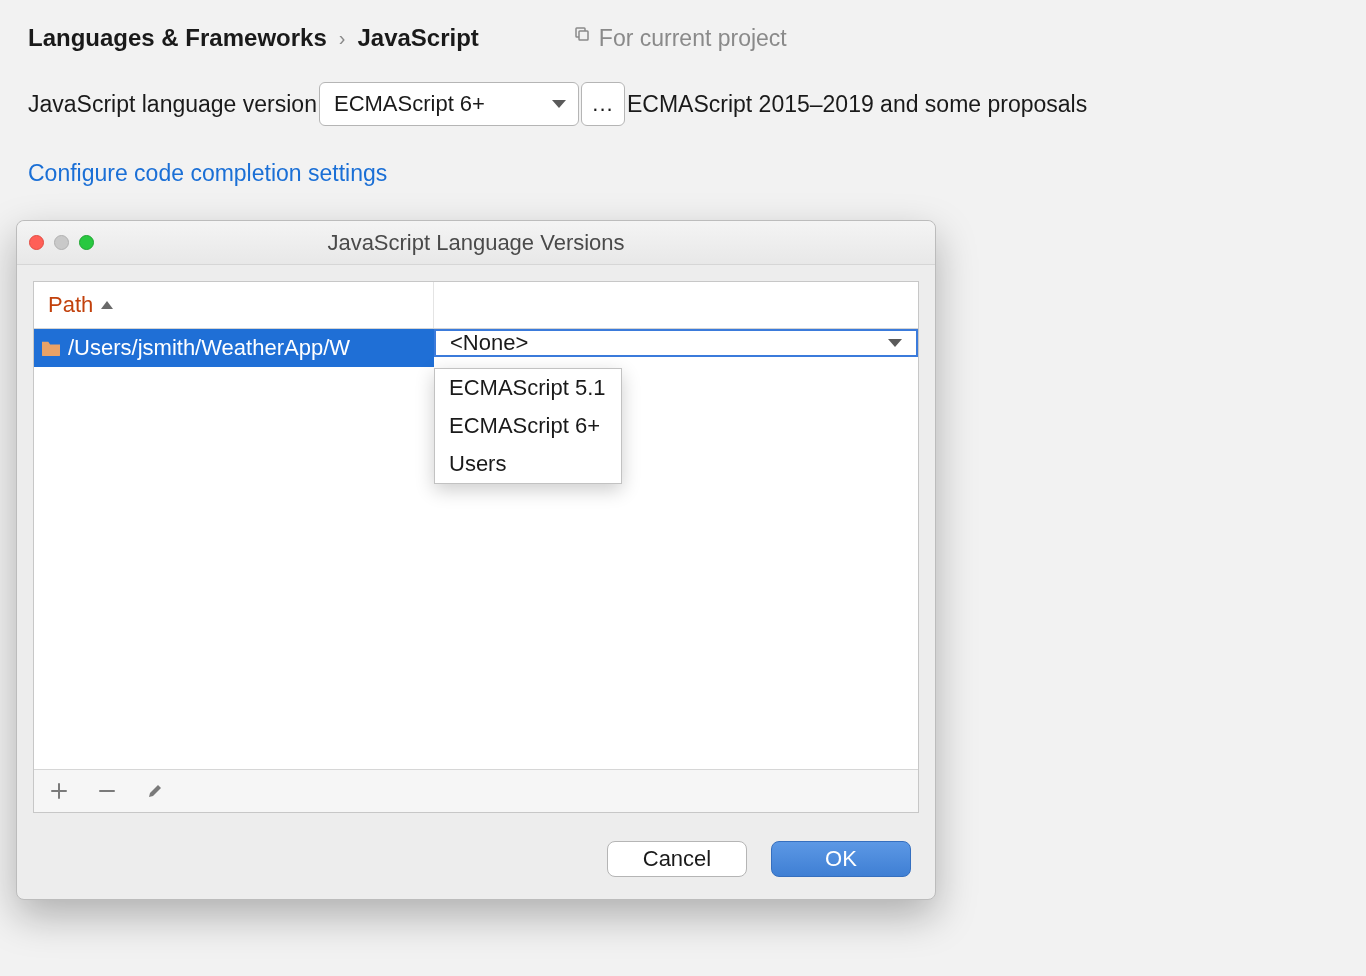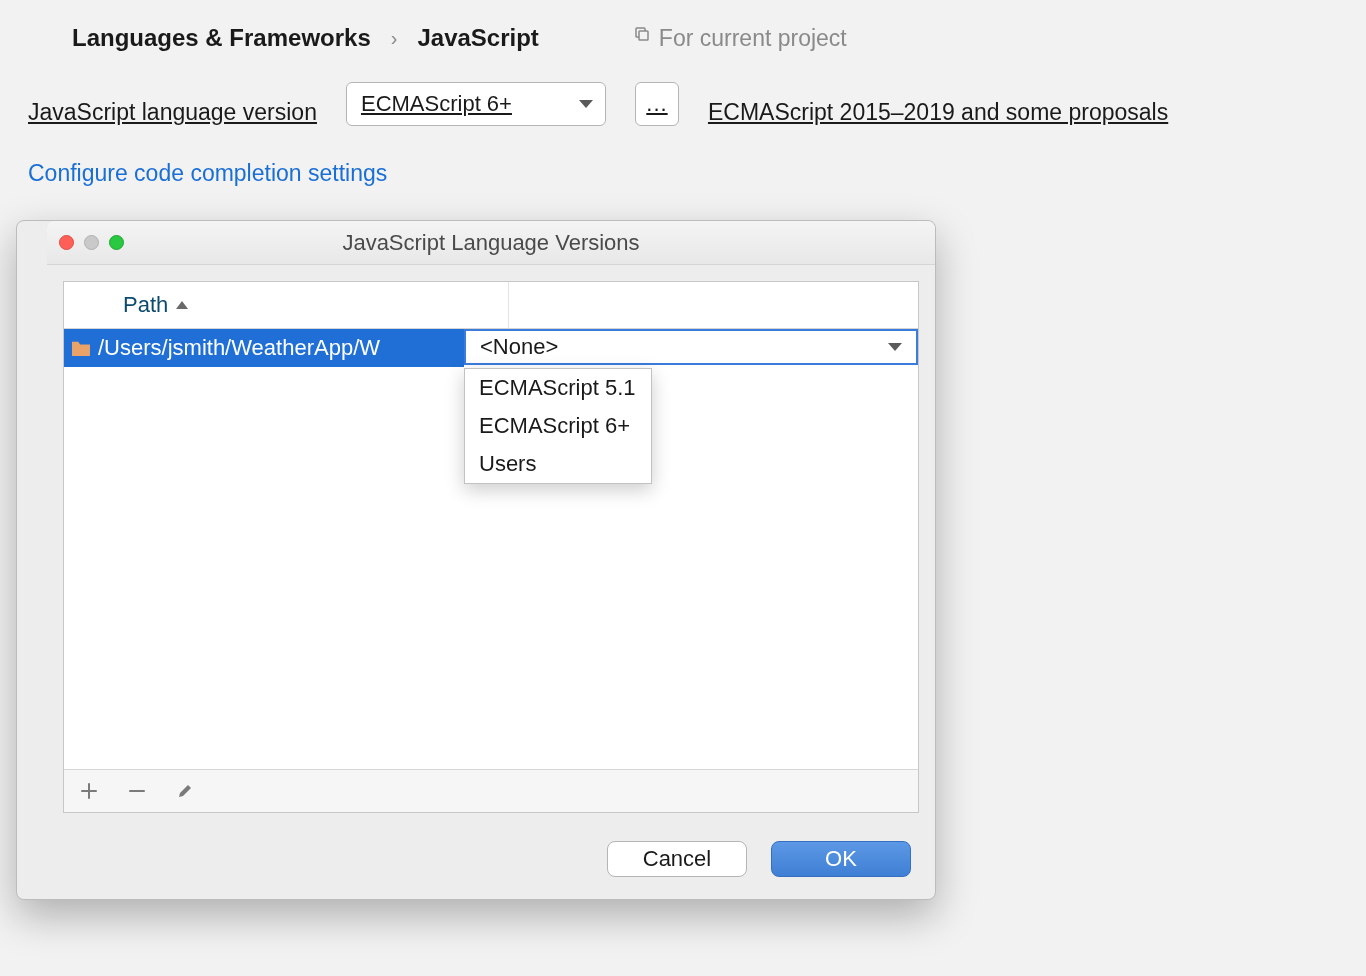--- a/index.html
+++ b/index.html
@@ -18,45 +18,43 @@
   }
   .breadcrumb-row {
     display: flex;
     align-items: center;
     gap: 14px;
     padding: 6px 0 30px 0;
   }
   .breadcrumb {
     display: flex;
     align-items: center;
-    gap: 20px;
+    gap: 12px;
     font-weight: 700;
     font-size: 24px;
-    margin-left: 44px;
   }
   .bc-sep { font-weight: 400; color: #888; font-size: 20px; }
   .scope-badge {
     display: flex;
     align-items: flex-start;
     gap: 8px;
     color: #8a8a8a;
     font-size: 23px;
     margin-left: 80px;
   }
   .scope-icon {
     width: 18px; height: 18px;
     stroke: #8a8a8a;
     fill: none;
   }
   .row-lang {
     display: flex;
-    align-items: flex-end;
-    gap: 29px;
+    align-items: center;
+    gap: 2px;
     padding-bottom: 34px;
-    text-decoration: underline;
   }
   .row-lang-label { font-size: 23px; }
   .select-box {
     display: flex;
     align-items: center;
     justify-content: space-between;
     border: 1px solid #b5b5b5;
     border-radius: 6px;
     background: #fff;
     padding: 8px 12px 8px 14px;
@@ -96,21 +94,20 @@
     left: 16px;
     top: 220px;
     width: 920px;
     height: 680px;
     background: #ededed;
     border: 1px solid #bcbcbc;
     border-radius: 8px;
     box-shadow: 0 16px 40px rgba(0,0,0,0.28);
     display: flex;
     flex-direction: column;
-    padding-left: 30px;
   }
   .titlebar {
     display: flex;
     align-items: center;
     height: 44px;
     padding: 0 12px;
     border-bottom: 1px solid #d6d6d6;
     position: relative;
     background: linear-gradient(#f4f4f4,#e8e8e8);
     border-top-left-radius: 8px;
@@ -141,23 +138,22 @@
     flex-direction: column;
     position: relative;
   }
   .table-header {
     display: flex;
     border-bottom: 1px solid #d4d4d4;
   }
   .th {
     padding: 10px 14px;
     font-size: 22px;
-    color: #0c4a6e;
+    color: #c2410c;
     text-align: center;
-    margin-left: 45px;
   }
   .th-path { width: 400px; border-right: 1px solid #e4e4e4; display:flex; align-items:center; gap:8px;}
   .th-lang { flex: 1; }
   .sort-arrow {
     width:0;height:0;
     border-left:6px solid transparent;
     border-right:6px solid transparent;
     border-bottom:8px solid #6a6a6a;
   }
   .table-body { flex:1; position:relative; overflow:hidden; }
@@ -182,21 +178,21 @@
   }
   .cell-select {
     border: 2px solid #3b7bdb;
     display:flex;
     align-items:center;
     justify-content:space-between;
     padding: 6px 14px;
     font-size: 22px;
     background:#fff;
     cursor: pointer;
-    height: 36px;
+    height: 28px;
   }
   .cell-select .chev {
     width: 0; height: 0;
     border-left: 7px solid transparent;
     border-right: 7px solid transparent;
     border-top: 8px solid #5a5a5a;
   }
   .dropdown {
     position:absolute;
     top: 39px;

